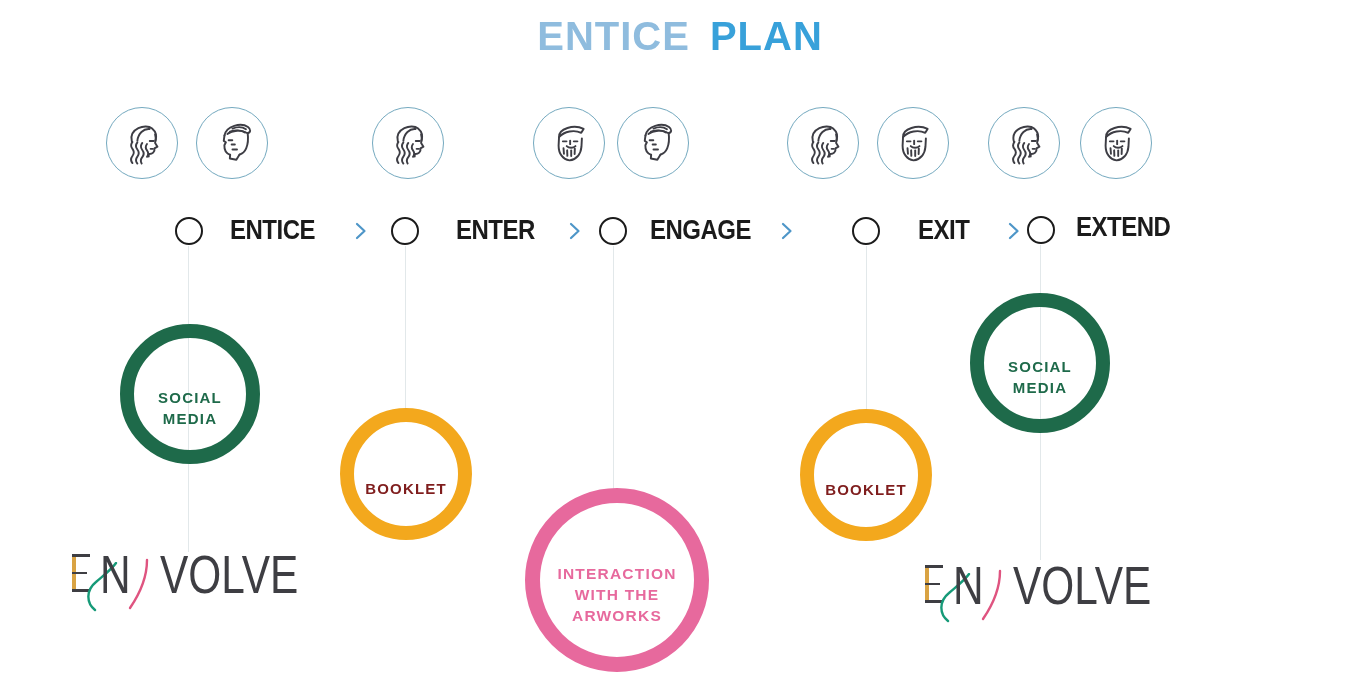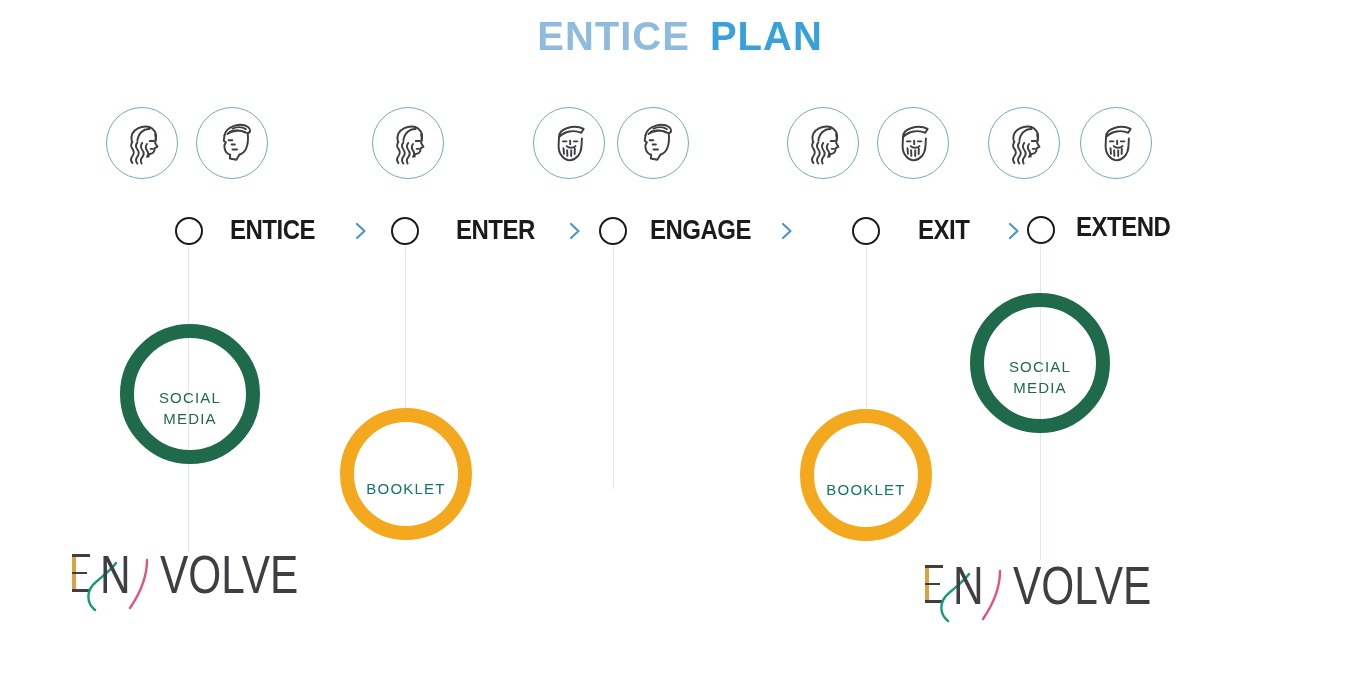--- a/index.html
+++ b/index.html
@@ -27,24 +27,24 @@
   .slabel{position:absolute;font-size:24px;font-weight:700;letter-spacing:-0.5px;color:#1B1B1B;
           line-height:28px;transform:scale(1,1.12);transform-origin:left center;}
 
   
   .chev{position:absolute;width:12px;height:18px;}
   .chev svg{width:12px;height:18px;display:block;}
 
   
   .bubble{position:absolute;border-style:solid;border-radius:50%;box-sizing:border-box;
           display:flex;align-items:center;justify-content:center;text-align:center;background:transparent;}
-  .bubble .btext{font-size:15px;letter-spacing:1.2px;line-height:21px;font-weight:400;margin-top:28px;}
+  .bubble .btext{font-size:15px;letter-spacing:1.2px;line-height:21px;font-weight:700;margin-top:28px;}
   .bubble .btext span{display:block;}
   .b-green{border-color:#1E6A4A;} .b-green .btext{color:#1E6A4A;}
-  .b-yellow{border-color:#F3A81D;} .b-yellow .btext{color:#0f766e;}
+  .b-yellow{border-color:#F3A81D;} .b-yellow .btext{color:#7f1d1d;}
   .b-pink{border-color:#E7699D;} .b-pink .btext{color:#E7699D;font-size:15.5px;}
 
   
   .logo{position:absolute;width:245px;height:75px;}
   .logo .lo{position:absolute;top:0;font-size:53px;line-height:50px;font-weight:300;color:#3E3E43;
             transform:scaleX(0.80);transform-origin:left top;letter-spacing:0;}
   .logo .ln{left:30px;}
   .logo .lv{left:90px;}
   .logo-e{position:absolute;left:2px;top:4px;width:18px;height:38px;}
   .logo-e i{position:absolute;display:block;}
@@ -208,20 +208,27 @@
       <span>MEDIA</span>
     </div>
   </div>
 
   <div class="bubble b-yellow" style="left:340px;top:408px;width:132px;height:132px;border-width:14px">
     <div class="btext">
       <span>BOOKLET</span>
     </div>
   </div>
 
+  <div class="bubble b-pink" style="left:525px;top:488px;width:184px;height:184px;border-width:15px">
+    <div class="btext">
+      <span>INTERACTION</span>
+      <span>WITH THE</span>
+      <span>ARWORKS</span>
+    </div>
+  </div>
 
   <div class="bubble b-yellow" style="left:800px;top:409px;width:132px;height:132px;border-width:14px">
     <div class="btext">
       <span>BOOKLET</span>
     </div>
   </div>
 
   <div class="bubble b-green" style="left:970px;top:293px;width:140px;height:140px;border-width:14px">
     <div class="btext">
       <span>SOCIAL</span>

